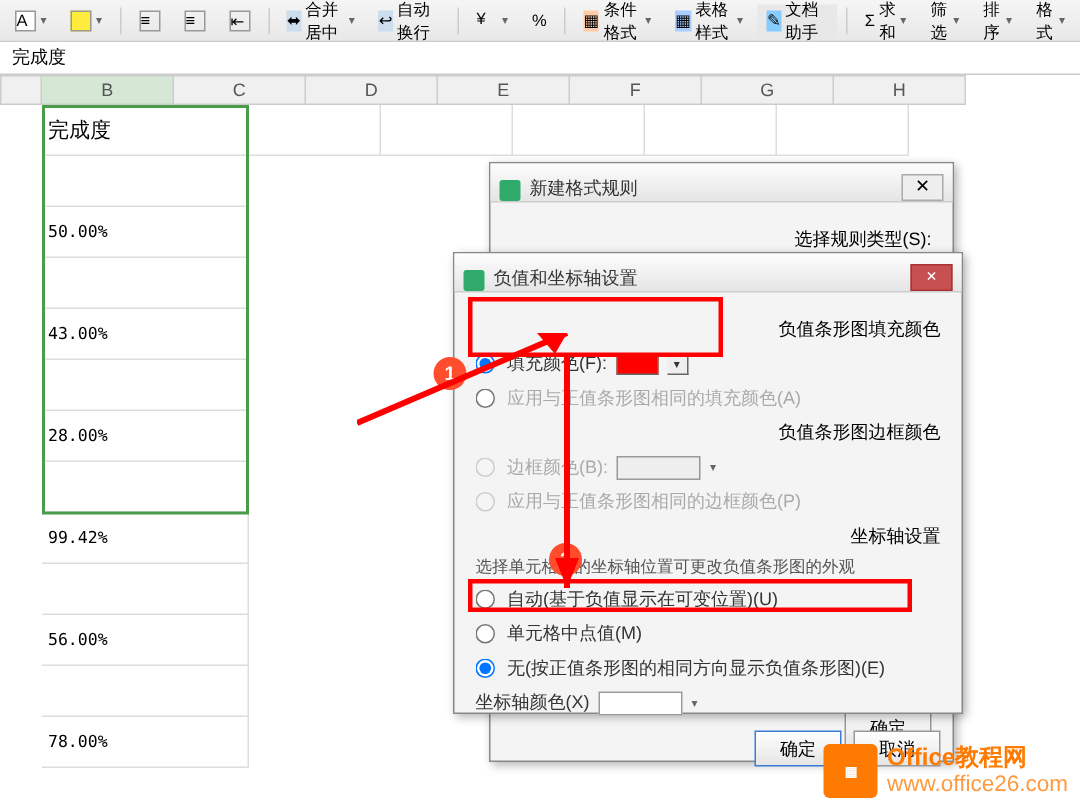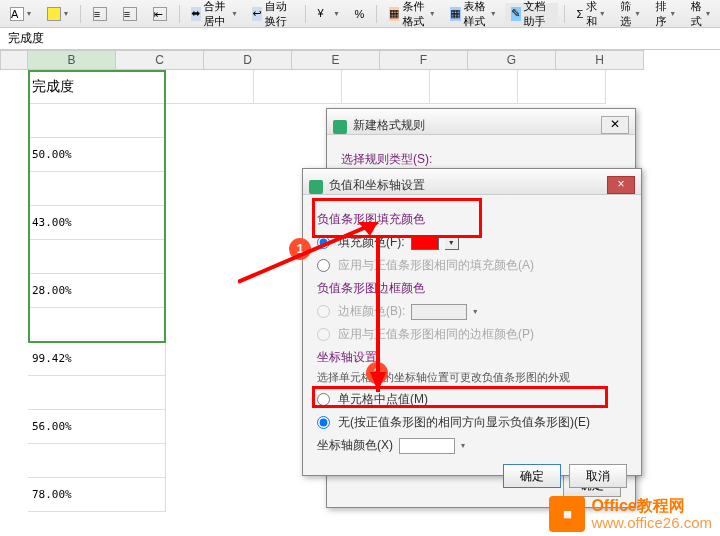--- a/index.html
+++ b/index.html
@@ -30,21 +30,21 @@
 .wider { width: 138px; }
 
 
 .dialog { position: absolute; background: #f4f4f4; border: 1px solid #888; box-shadow: 2px 2px 6px rgba(0,0,0,.3); font-size: 12px; }
 .dialog .titlebar { height: 26px; background: linear-gradient(#fdfdfd,#e5e5e5); border-bottom: 1px solid #ccc; display: flex; align-items: flex-end; padding: 0 6px; gap: 6px; }
 .dialog .titlebar .t { flex: 1; color: #333; font-size: 12px; }
 .dialog .titlebar .x { width: 28px; height: 18px; border: 1px solid #aaa; background: #eee; text-align: center; line-height: 14px; font-size: 12px; font-family: Arial; cursor: pointer; }
 .dialog .titlebar .x.red { background: #c75050; color: #fff; border-color: #a33; }
 .wps-icon { width: 14px; height: 14px; background: #2faa6a; border-radius: 2px; }
 .body { padding: 10px 14px; }
-.group-label { color: #701a75; margin: 6px 0 4px; }
+.group-label { color: #000000; margin: 6px 0 4px; text-align: right; }
 .indent { margin-left: 14px; }
 .row-item { display: flex; align-items: center; gap: 6px; margin: 6px 0; color: #333; }
 .row-item.disabled { color: #aaa; }
 .row-item input[type=radio] { margin-right: 2px; }
 .swatch { width: 28px; height: 14px; background: #ff0000; border: 1px solid #666; }
 .swatch.dd-btn { width: 14px; background: #eee; border-left: none; text-align: center; line-height: 12px; font-size: 8px; }
 .sel-box { width: 56px; height: 16px; border: 1px solid #999; background: #fff; }
 .btn-std { height: 24px; padding: 0 16px; border: 1px solid #999; background: linear-gradient(#fff,#e5e5e5); cursor: pointer; font-size: 12px; }
 .btn-row { display: flex; justify-content: flex-end; gap: 8px; margin-top: 10px; margin-left: 28px; }
 
@@ -245,20 +245,24 @@
       <span class="sel-box" style="background:#eee"></span>
         <span class="dd">▾</span>
     </div>
     <div class="row-item indent disabled">
       <input type="radio" disabled="" style="">
       <span>应用与正值条形图相同的边框颜色(P)</span>
     </div>
 
     <div class="group-label">坐标轴设置</div>
     <div style="font-size:11px;color:#555;margin-bottom:4px;">选择单元格中的坐标轴位置可更改负值条形图的外观</div>
+    <div class="row-item indent">
+        <input type="radio" style="">
+        <span>自动(基于负值显示在可变位置)(U)</span>
+      </div>
     <div class="row-item indent">
         <input type="radio" style="">
         <span>单元格中点值(M)</span>
       </div>
     <div class="row-item indent">
         <input type="radio" checked="" style="">
         <span>无(按正值条形图的相同方向显示负值条形图)(E)</span>
       </div>
     <div class="row-item">
       <span>坐标轴颜色(X)</span>

